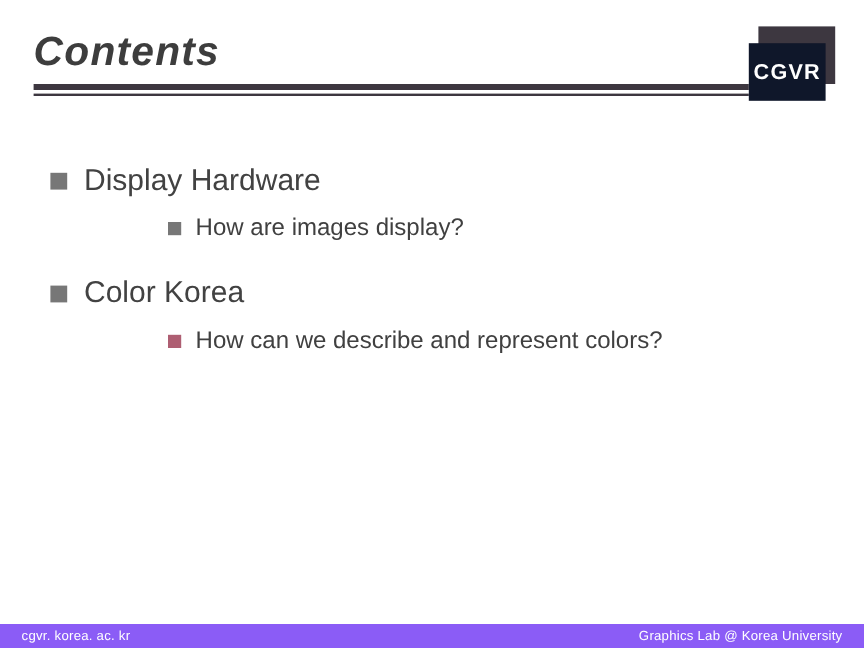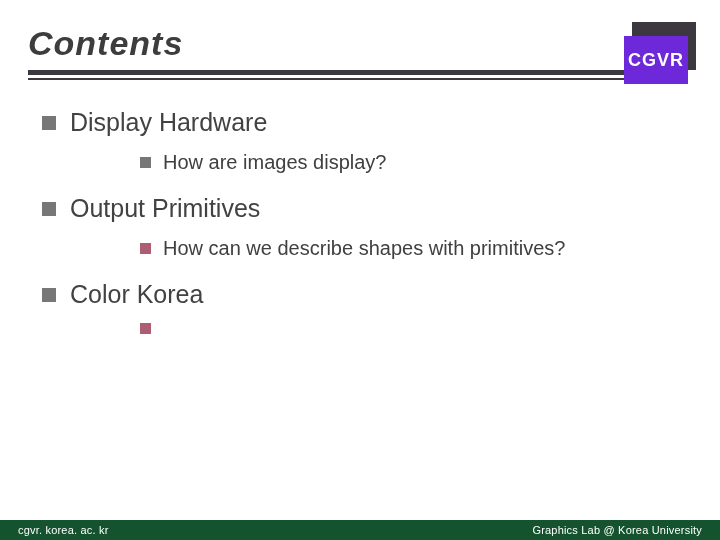--- a/index.html
+++ b/index.html
@@ -22,32 +22,32 @@
     background: #3d3740;
   }
   .underline-thin {
     position: absolute;
     left: 28px; right: 96px; top: 78px;
     height: 1.5px;
     background: #3d3740;
   }
   .badge-wrap { position: absolute; right: 24px; top: 28px; width: 72px; height: 56px; }
   .badge-back { position: absolute; right: 0; top: -6px; width: 64px; height: 48px; background: #3d3740; }
-  .badge-front { position: absolute; left: 0; bottom: 0; width: 64px; height: 48px; background: #6d28d9; color: #fff; display: flex; align-items: center; justify-content: center; font-size: 18px; font-weight: 700; letter-spacing: 1px; }
+  .badge-front { position: absolute; left: 0; bottom: 0; width: 64px; height: 48px; background: #0f172a; color: #fff; display: flex; align-items: center; justify-content: center; font-size: 18px; font-weight: 700; letter-spacing: 1px; }
   .content { position: absolute; left: 0; right: 0; top: 108px; padding: 0 42px 0 42px; }
   .item { margin-bottom: 20px; }
-  .l1 { display: flex; align-items: center; margin-bottom: 14px; }
+  .l1 { display: flex; align-items: center; margin-bottom: 14px; margin-top: 28px; }
   .sq-l1 { width: 14px; height: 14px; background: #777; flex: 0 0 auto; margin-right: 14px; }
   .l1-text { font-size: 25px; color: #424242; }
   .l2 { display: flex; align-items: center; margin-left: 54px; margin-bottom: 0; padding-left: 44px; }
   .sq-l2 { width: 11px; height: 11px; flex: 0 0 auto; margin-right: 12px; }
   .c-gray { background: #777; }
   .c-maroon { background: #ae5e72; }
   .l2-text { font-size: 20px; color: #404040; }
-  .footer { position: absolute; left: 0; right: 0; bottom: 0; height: 20px; background: #14532d; color: #fff; display: flex; align-items: center; justify-content: space-between; padding: 0 18px; font-size: 11px; }
+  .footer { position: absolute; left: 0; right: 0; bottom: 0; height: 20px; background: #8b5cf6; color: #fff; display: flex; align-items: center; justify-content: space-between; padding: 0 18px; font-size: 11px; }
   .footer-left { letter-spacing: 0.2px; }
   .footer-right { letter-spacing: 0.2px; margin-left: 24px; }
 </style>
 </head>
 <body>
 <div class="slide">
 
   <div class="header">
     <div class="title">Contents</div>
     <div class="underline-thick"></div>
@@ -67,38 +67,29 @@
       </div>
       <div class="l2">
         <div class="sq-l2 c-gray"></div>
         <div class="l2-text">How are images display?</div>
       </div>
     </div>
 
     <div class="item">
     </div>
 
-    <div class="item">
-      <div class="l1">
-        <div class="sq-l1"></div>
-        <div class="l1-text">Output Primitives</div>
-      </div>
-      <div class="l2">
-        <div class="sq-l2 c-maroon"></div>
-        <div class="l2-text">How can we describe shapes with primitives?</div>
-      </div>
-    </div>
 
     <div class="item">
       <div class="l1">
         <div class="sq-l1"></div>
         <div class="l1-text">Color Korea</div>
       </div>
       <div class="l2">
         <div class="sq-l2 c-maroon"></div>
+        <div class="l2-text">How can we describe and represent colors?</div>
       </div>
     </div>
 
   </div>
 
   <div class="footer">
     <div class="footer-left">cgvr. korea. ac. kr</div>
     <div class="footer-right">Graphics Lab @ Korea University</div>
   </div>
 

